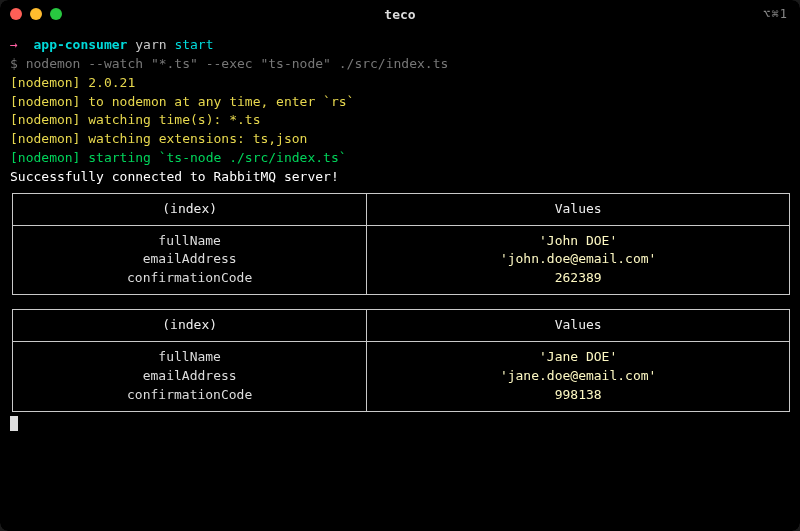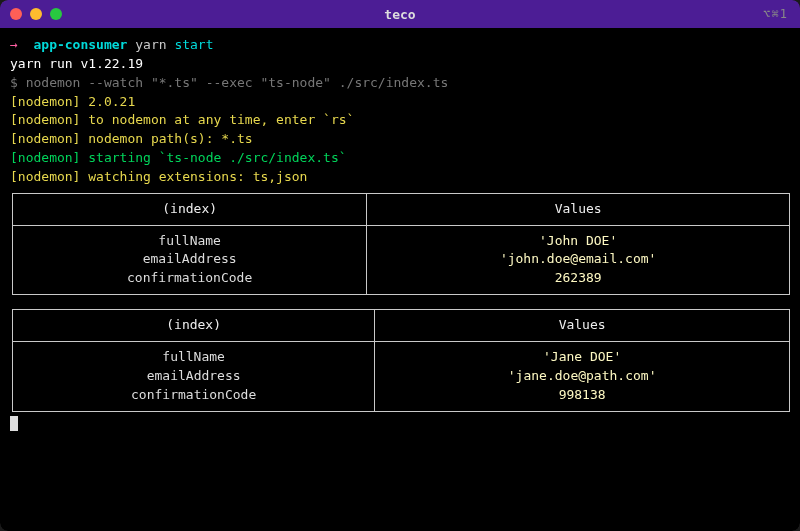--- a/index.html
+++ b/index.html
@@ -16,21 +16,21 @@
     width: 100%;
     height: 100%;
     background: #2b2b2b;
     border-radius: 8px;
     overflow: hidden;
     display: flex;
     flex-direction: column;
   }
   .titlebar {
     height: 28px;
-    background: #4c1d95;
+    background: #000000;
     display: flex;
     align-items: center;
     position: relative;
     padding: 0 10px;
   }
   .traffic-lights {
     display: flex;
     gap: 8px;
     align-items: center;
   }
@@ -109,30 +109,30 @@
       <div class="tl tl-max"></div>
     </div>
     <div class="title">teco</div>
     <div class="shortcut">⌥⌘1</div>
   </div>
 
   <div class="terminal">
 
     <div class="line"><span class="prompt-arrow">→</span>  <span class="prompt-dir">app-consumer</span> <span class="cmd-yarn">yarn</span> <span class="cmd-start">start</span></div>
 
-    <div class="line white">yarn run v1.22.19</div>
 
     <div class="line gray"><span>$ </span><span>nodemon --watch "*.ts" --exec "ts-node" ./src/index.ts</span></div>
 
     <div class="line"><span class="yellow">[nodemon]</span><span class="yellow"> 2.0.21</span></div>
     <div class="line"><span class="yellow">[nodemon]</span><span class="yellow"> to nodemon at any time, enter `rs`</span></div>
-    <div class="line"><span class="yellow">[nodemon]</span><span class="yellow"> nodemon path(s): *.ts</span></div>
+    <div class="line"><span class="yellow">[nodemon]</span><span class="yellow"> watching time(s): *.ts</span></div>
+    <div class="line"><span class="yellow">[nodemon]</span><span class="yellow"> watching extensions: ts,json</span></div>
     <div class="line"><span class="green">[nodemon]</span><span class="green"> starting `ts-node ./src/index.ts`</span></div>
-    <div class="line"><span class="yellow">[nodemon]</span><span class="yellow"> watching extensions: ts,json</span></div>
 
+    <div class="line white">Successfully connected to RabbitMQ server!</div>
 
     <div class="tables">
 
       <table class="ct">
         <thead>
           <tr>
             <th>(index)</th>
             <th>Values</th>
           </tr>
         </thead>
@@ -161,21 +161,21 @@
         </thead>
         <tbody>
           <tr>
             <td class="idxcol">
               <div>fullName</div>
               <div>emailAddress</div>
               <div>confirmationCode</div>
             </td>
             <td class="valcol">
               <div>'Jane DOE'</div>
-              <div>'jane.doe@path.com'</div>
+              <div>'jane.doe@email.com'</div>
               <div>998138</div>
             </td>
           </tr>
         </tbody>
       </table>
 
     </div>
 
     <div><span class="cursor"></span></div>
 

